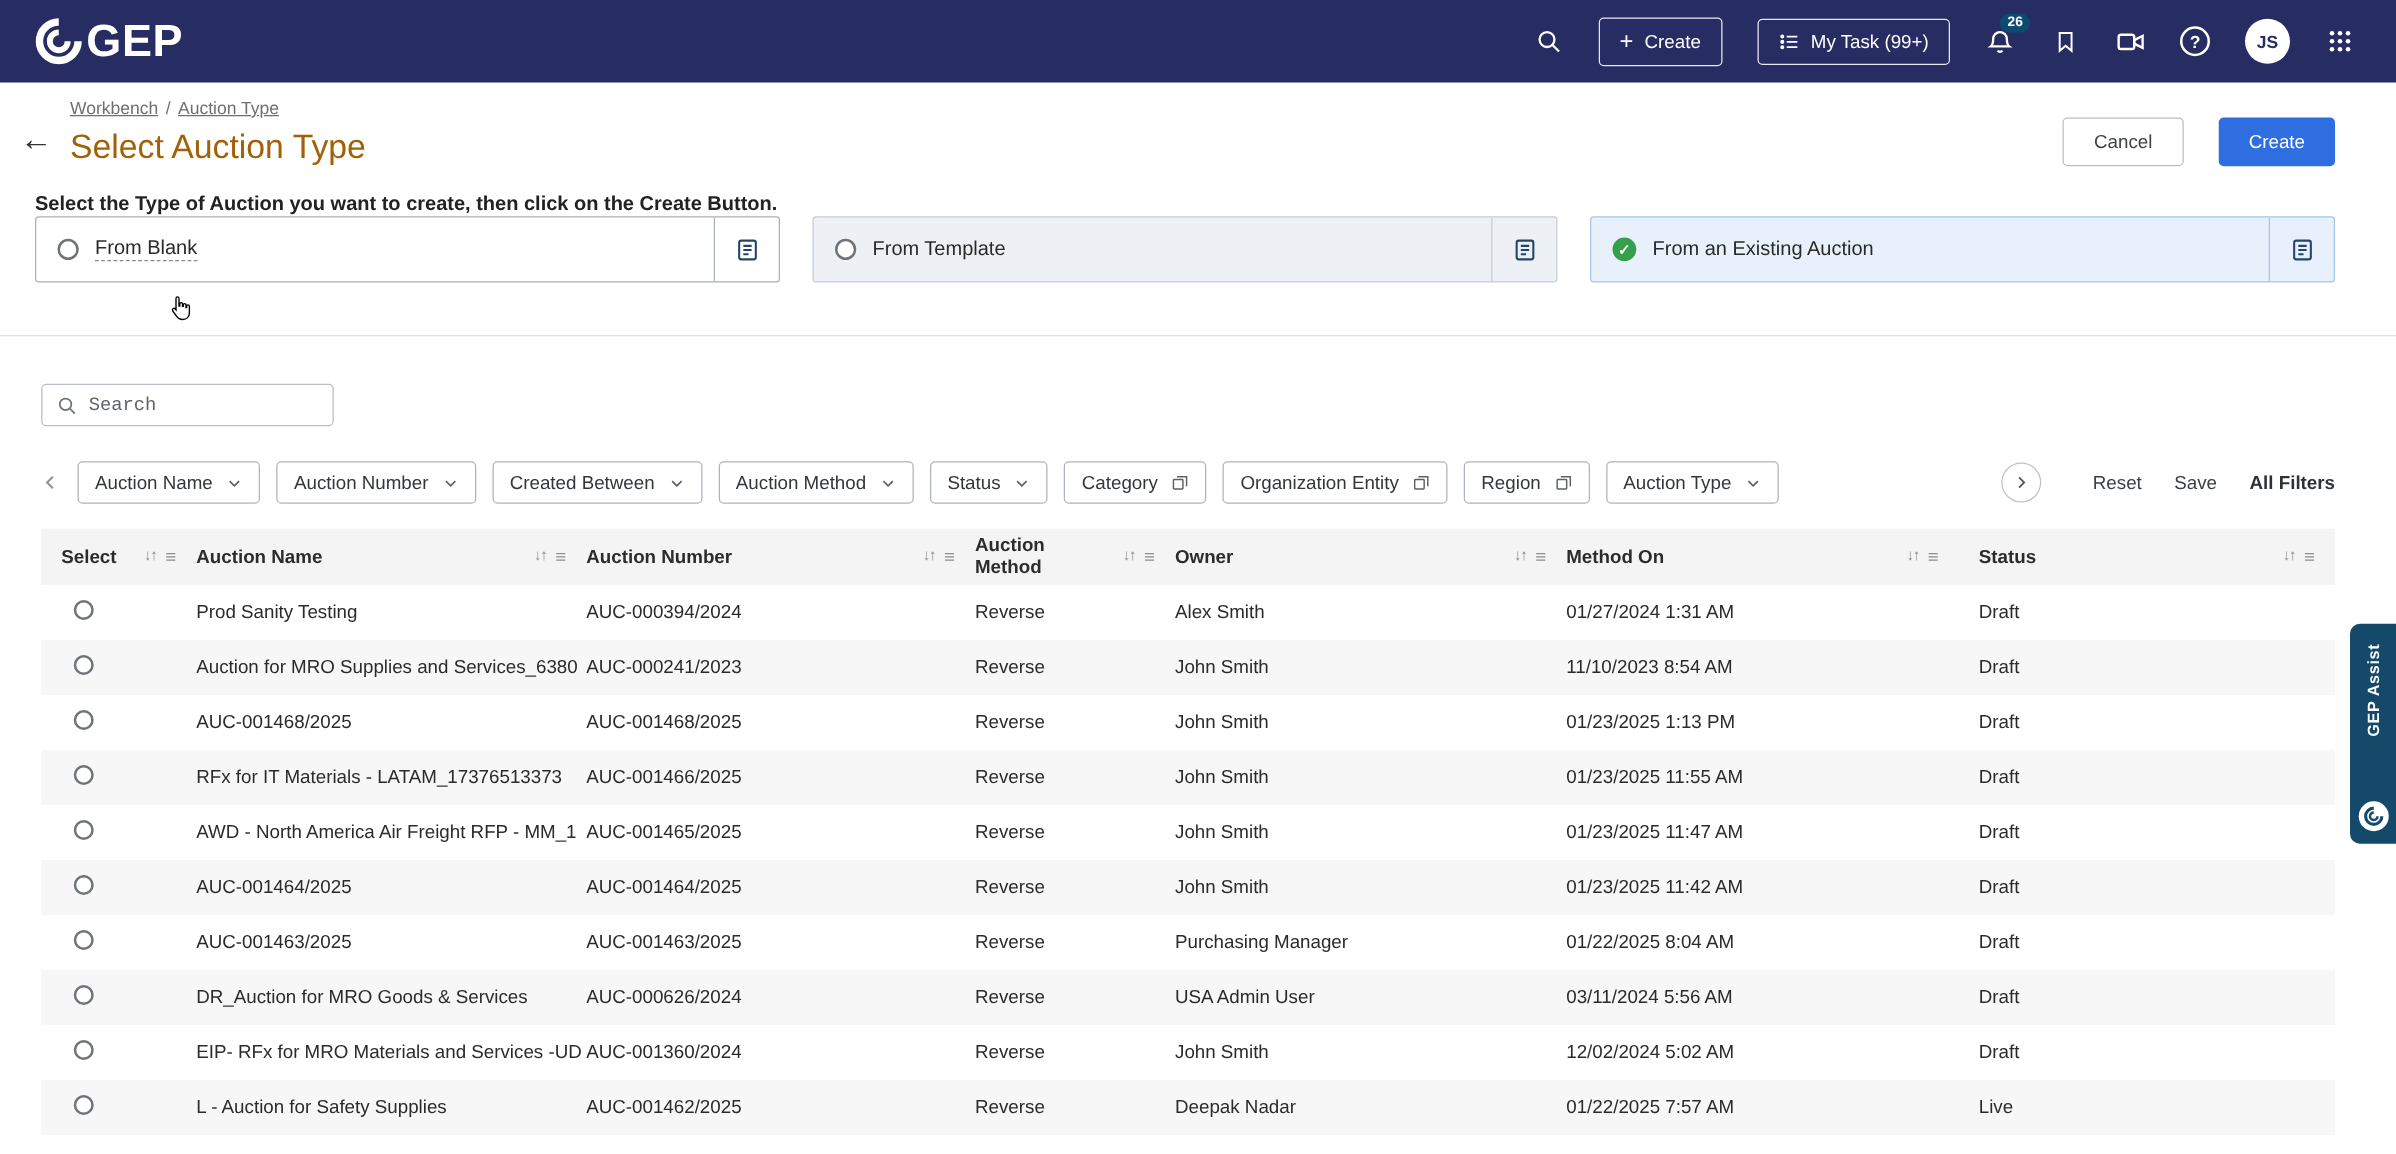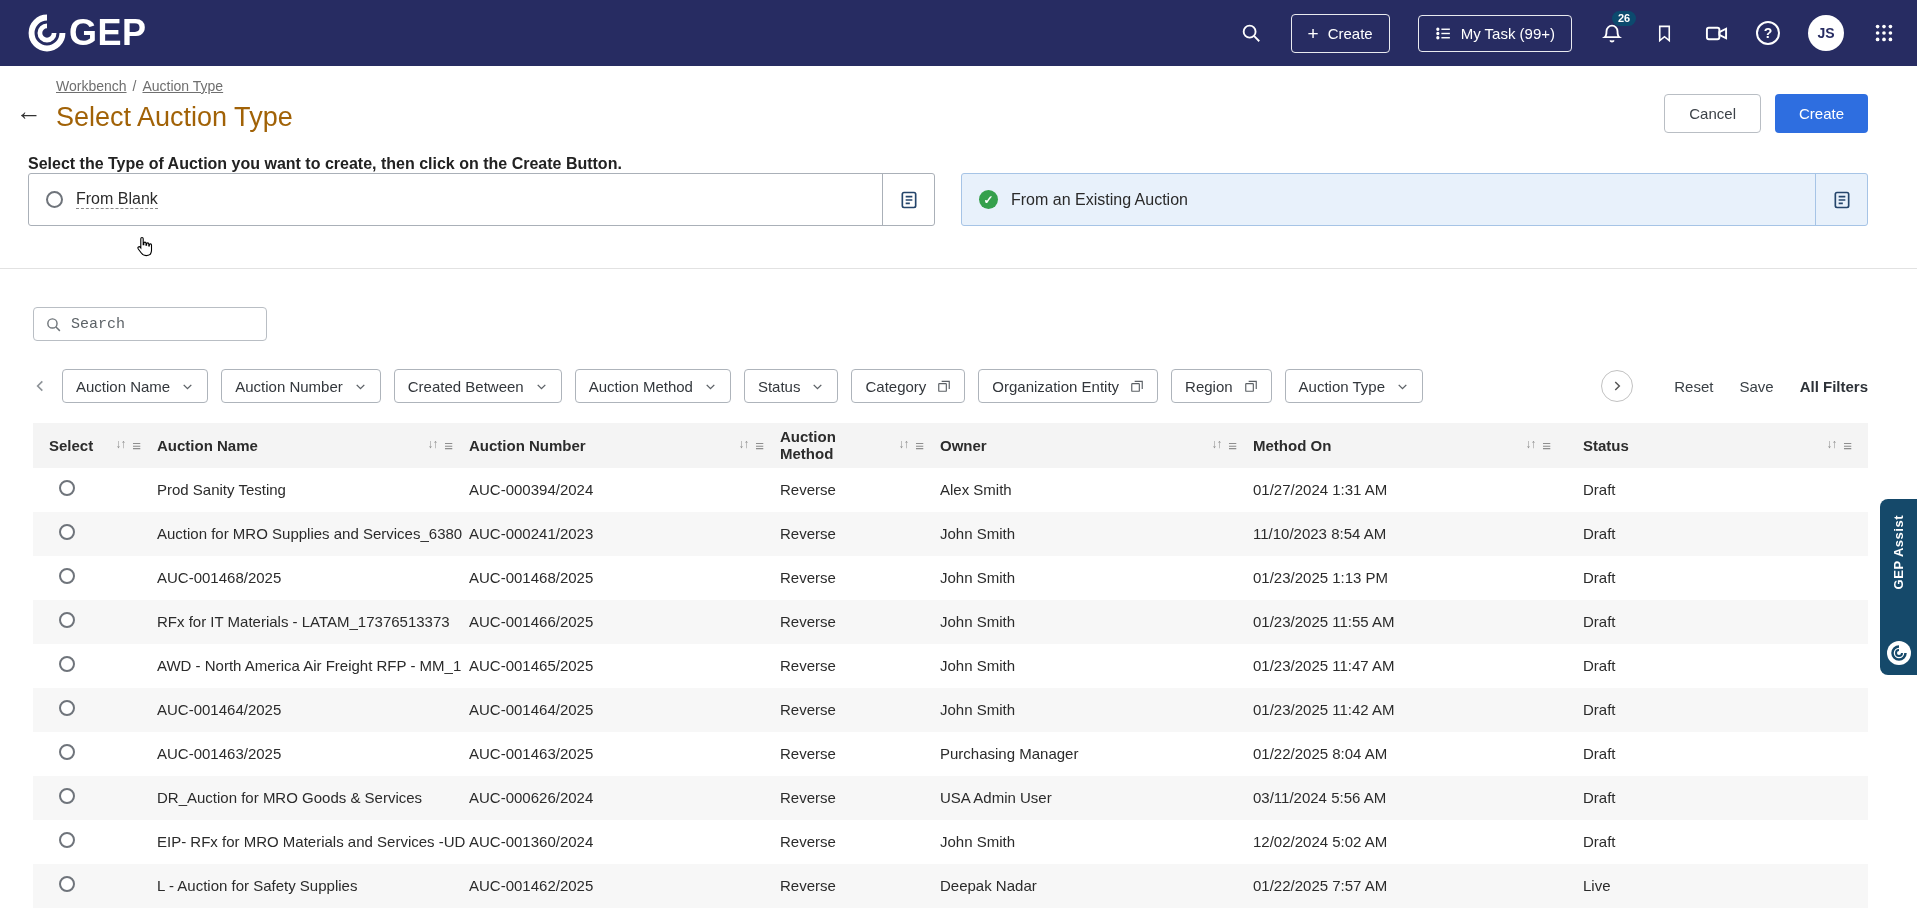--- a/index.html
+++ b/index.html
@@ -4,38 +4,38 @@
 <style>
   * { box-sizing: border-box; margin: 0; padding: 0; }
   html,body { width:1917px; height:923px; }
   body {
     font-family: "Liberation Sans", sans-serif;
     background:#fff; color:#222; overflow:hidden; position:relative;
   }
   svg { display:block; }
 
   
-  .topbar{height:66px;background:#272c62;display:flex;align-items:center;padding:0 21px 0 28px;color:#fff;}
+  .topbar{height:66px;background:#272c62;display:flex;align-items:center;padding:0 33px 0 28px;color:#fff;}
   .logo{display:flex;align-items:center;gap:3px;cursor:pointer;}
   .logo-text{font-size:36px;font-weight:700;letter-spacing:.5px;}
   .topbar-right{margin-left:auto;display:flex;align-items:center;gap:28px;}
   .tb-icon{width:24px;height:24px;color:#fff;cursor:pointer;display:flex;align-items:center;justify-content:center;}
   .tb-btn{border:1px solid rgba(255,255,255,.9);border-radius:4px;padding:9px 16px;font-size:15px;display:flex;gap:9px;align-items:center;cursor:pointer;background:transparent;color:#fff;white-space:nowrap;}
   .bell-wrap{position:relative;}
   .badge{position:absolute;top:-10px;left:12px;background:#0c4a6e;border-radius:10px;padding:2px 6px;font-size:11px;font-weight:700;line-height:1;}
   .avatar{width:36px;height:36px;border-radius:50%;background:#fff;color:#272c62;font-weight:700;font-size:14px;display:flex;align-items:center;justify-content:center;cursor:pointer;}
   .help-circle{width:24px;height:24px;border:2px solid #fff;border-radius:50%;display:flex;align-items:center;justify-content:center;font-size:14px;font-weight:700;}
 
   
   .page-header{display:flex;align-items:flex-start;padding:12px 49px 12px 16px;}
   .back-btn{font-size:26px;color:#333;margin:20px 14px 0 0;cursor:pointer;line-height:1;}
   .crumbs{font-size:14px;color:#6f6f6f;margin-bottom:8px;display:flex;gap:6px;}
   .crumb{cursor:pointer;text-decoration:underline;}
   .page-title{font-size:27px;font-weight:500;color:#a16207;}
-  .hdr-buttons{margin-left:auto;display:flex;gap:14px;margin-top:16px;}
+  .hdr-buttons{margin-left:auto;display:flex;gap:28px;margin-top:16px;}
   .btn{border-radius:4px;padding:10px 24px;font-size:15px;cursor:pointer;border:none;}
   .btn-outline{border:1px solid #b9bec4;color:#3c4248;background:#fff;}
   .btn-primary{background:#2e6ee0;color:#fff;}
 
   
   .options-section{border-bottom:1px solid #e2e2e2;padding:10px 49px 42px 28px;}
   .instruction{font-size:16px;font-weight:700;color:#222;}
   .cards{display:flex;gap:26px;}
   .card{flex:1;height:53px;border:1px solid #aab0b8;border-radius:3px;display:flex;align-items:center;background:#fff;cursor:pointer;overflow:hidden;}
   .card-left{display:flex;align-items:center;gap:13px;padding:0 17px;flex:1;}
@@ -191,20 +191,34 @@
       </div>
       <div class="icon-seg">
         <svg width="20" height="20" viewBox="0 0 24 24" fill="none" stroke="currentColor" stroke-width="2">
             <rect x="4" y="3" width="16" height="18" rx="2"></rect>
             <line x1="8" y1="8" x2="16" y2="8"></line>
             <line x1="8" y1="12" x2="16" y2="12"></line>
             <line x1="8" y1="16" x2="13" y2="16"></line>
           </svg>
       </div>
     </div>
+    <div class="card card--template">
+      <div class="card-left">
+        <span class="radio-circle"></span>
+        <span class="card-label">From Template</span>
+      </div>
+      <div class="icon-seg">
+        <svg width="20" height="20" viewBox="0 0 24 24" fill="none" stroke="currentColor" stroke-width="2">
+            <rect x="4" y="3" width="16" height="18" rx="2"></rect>
+            <line x1="8" y1="8" x2="16" y2="8"></line>
+            <line x1="8" y1="12" x2="16" y2="12"></line>
+            <line x1="8" y1="16" x2="13" y2="16"></line>
+          </svg>
+      </div>
+    </div>
     <div class="card card--selected">
       <div class="card-left">
         <span class="check-circle">✓</span>
         <span class="card-label">From an Existing Auction</span>
       </div>
       <div class="icon-seg">
         <svg width="20" height="20" viewBox="0 0 24 24" fill="none" stroke="currentColor" stroke-width="2">
             <rect x="4" y="3" width="16" height="18" rx="2"></rect>
             <line x1="8" y1="8" x2="16" y2="8"></line>
             <line x1="8" y1="12" x2="16" y2="12"></line>

